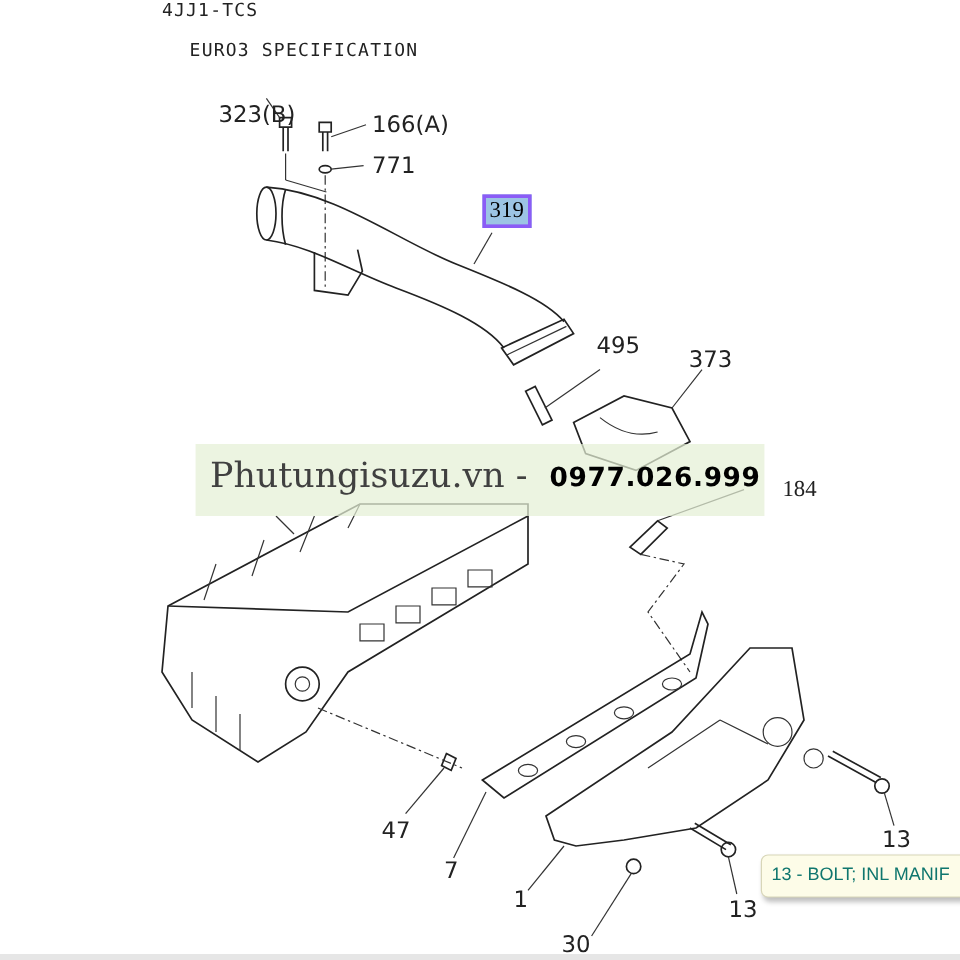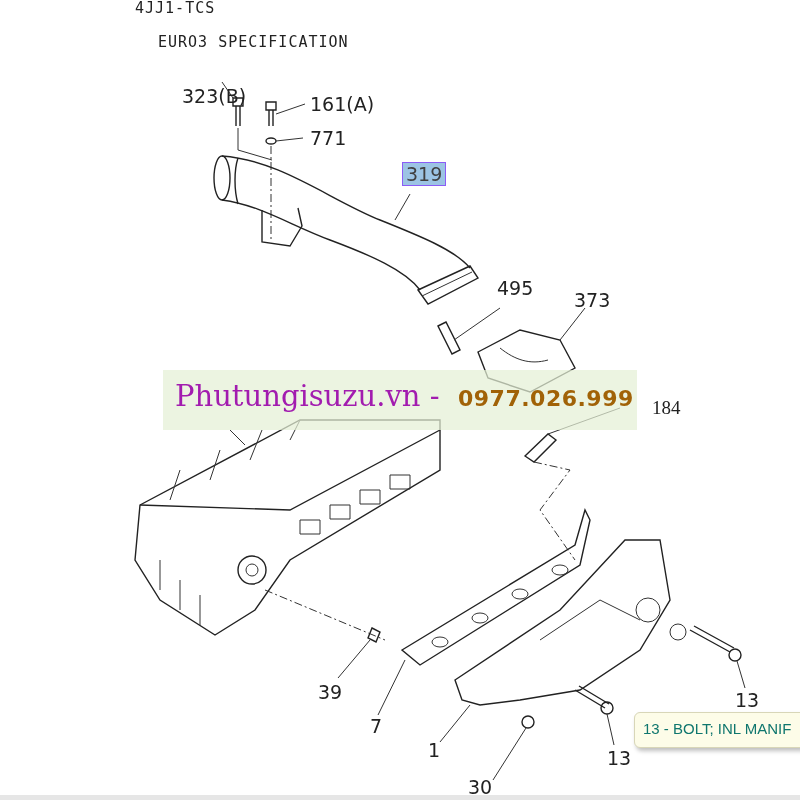--- a/index.html
+++ b/index.html
@@ -1,23 +1,23 @@
 <!DOCTYPE html>
 <html><head>
 <meta charset="utf-8">
 <style>
   html, body { margin: 0; padding: 0; }
   body { width: 800px; height: 800px; background: #ffffff; position: relative; overflow: hidden; font-family: "Liberation Sans", sans-serif; }
   .diagram { position: absolute; left: 0; top: 0; width: 800px; height: 800px; }
   .hdr { position: absolute; font-family: "DejaVu Sans Mono", monospace; color: #222; font-size: 15px; letter-spacing: 1px; line-height: 16px; }
   .callout { position: absolute; font-family: "DejaVu Sans", sans-serif; color: #222; font-size: 19px; line-height: 20px; cursor: pointer; }
-  .callout.hl { background: #9cc4e4; border: 1px solid #8b5cf6; padding: 1px 3px; color: #404040; }
+  .callout.hl { background: #9cc4e4; border: 3px solid #8b5cf6; padding: 1px 3px; color: #000000; font-family: Liberation Serif, serif; }
   .watermark { position: absolute; left: 163px; top: 370px; width: 474px; height: 60px; background: rgba(228, 240, 214, 0.72); }
-  .wm-site { position: absolute; left: 175px; top: 376px; font-family: "DejaVu Serif", serif; color: #a21caf; font-size: 29px; line-height: 40px; }
-  .wm-phone { position: absolute; left: 458px; top: 384px; font-family: "DejaVu Sans", sans-serif; font-weight: bold; color: #a16207; font-size: 22px; line-height: 30px; letter-spacing: 0.5px; }
+  .wm-site { position: absolute; left: 175px; top: 376px; font-family: "DejaVu Serif", serif; color: #404040; font-size: 29px; line-height: 40px; }
+  .wm-phone { position: absolute; left: 458px; top: 384px; font-family: "DejaVu Sans", sans-serif; font-weight: bold; color: #000000; font-size: 22px; line-height: 30px; letter-spacing: 0.5px; }
   .tooltip { position: absolute; left: 634px; top: 712px; width: 170px; height: 34px; background: #fdfce8; border: 1px solid #d8d6b8; border-radius: 6px; box-shadow: 2px 3px 4px rgba(0,0,0,0.25); }
   .tooltip span { position: absolute; left: 8px; top: 7px; font-family: "Liberation Sans", sans-serif; font-size: 15px; color: #0f766e; white-space: nowrap; }
   .bottom-bar { position: absolute; left: 0; top: 795px; width: 800px; height: 5px; background: #e6e6e6; }
   svg .ln { fill: none; stroke: #222; stroke-width: 1.4; }
   svg .lt { fill: none; stroke: #333; stroke-width: 1; }
   svg .dash { fill: none; stroke: #333; stroke-width: 1; stroke-dasharray: 8 3 2 3; }
 </style>
 </head>
 <body>
 
@@ -112,27 +112,27 @@
     <path class="ln" d="M575 690 L605 708 M579 686 L609 704"></path>
     <circle class="ln" cx="607" cy="708" r="6"></circle>
     <line class="lt" x1="607" y1="714" x2="614" y2="745"></line>
   </g>
 </svg>
 
 <div class="hdr" style="left:135px; top:0px;">4JJ1-TCS</div>
 <div class="hdr" style="left:158px; top:14px;margin-top:20px;">EURO3 SPECIFICATION</div>
 
 <div class="callout" style="left:182px; top:54px;margin-top:32px;">323(B)</div>
-<div class="callout" style="left:310px; top:94px;">161(A)</div>
+<div class="callout" style="left:310px; top:94px;">166(A)</div>
 <div class="callout" style="left:310px; top:128px;text-align:center;">771</div>
 <div class="callout hl" style="left:402px; top:162px;">319</div>
 <div class="callout" style="left:497px; top:278px;">495</div>
 <div class="callout" style="left:574px; top:290px;text-align:center;">373</div>
 <div class="callout" style="left:652px; top:398px;font-family:Liberation Serif, serif;">184</div>
-<div class="callout" style="left:318px; top:682px;">39</div>
+<div class="callout" style="left:318px; top:682px;">47</div>
 <div class="callout" style="left:370px; top:716px;">7</div>
 <div class="callout" style="left:428px; top:740px;">1</div>
 <div class="callout" style="left:468px; top:777px;">30</div>
 <div class="callout" style="left:735px; top:690px;">13</div>
 <div class="callout" style="left:607px; top:748px;">13</div>
 
 <div class="watermark"></div>
 <div class="wm-site">Phutungisuzu.vn -</div>
 <div class="wm-phone">0977.026.999</div>
 

